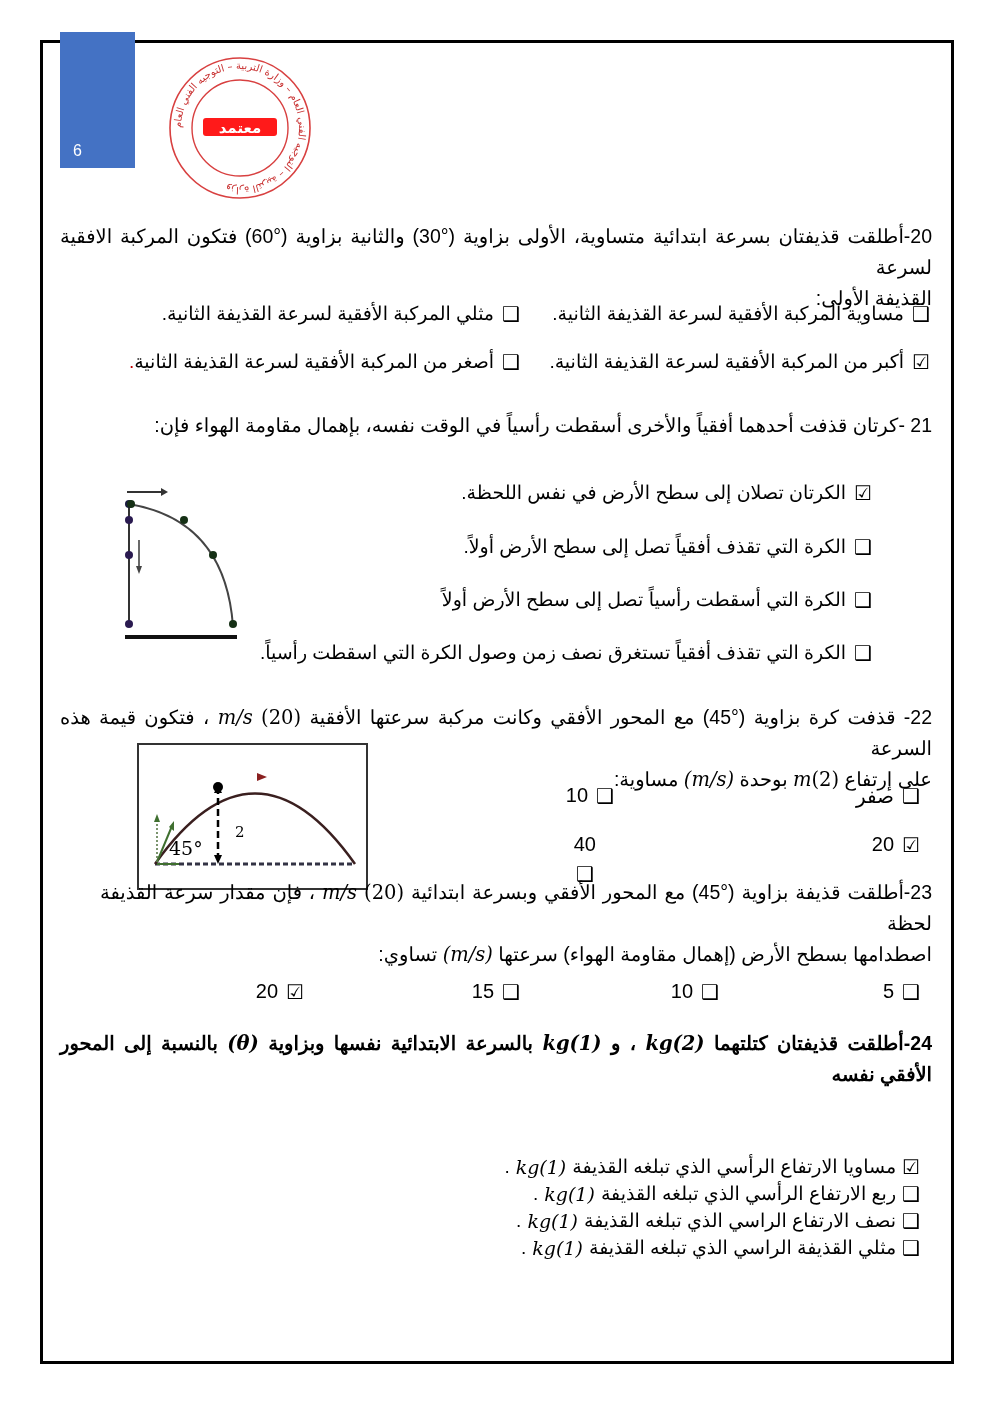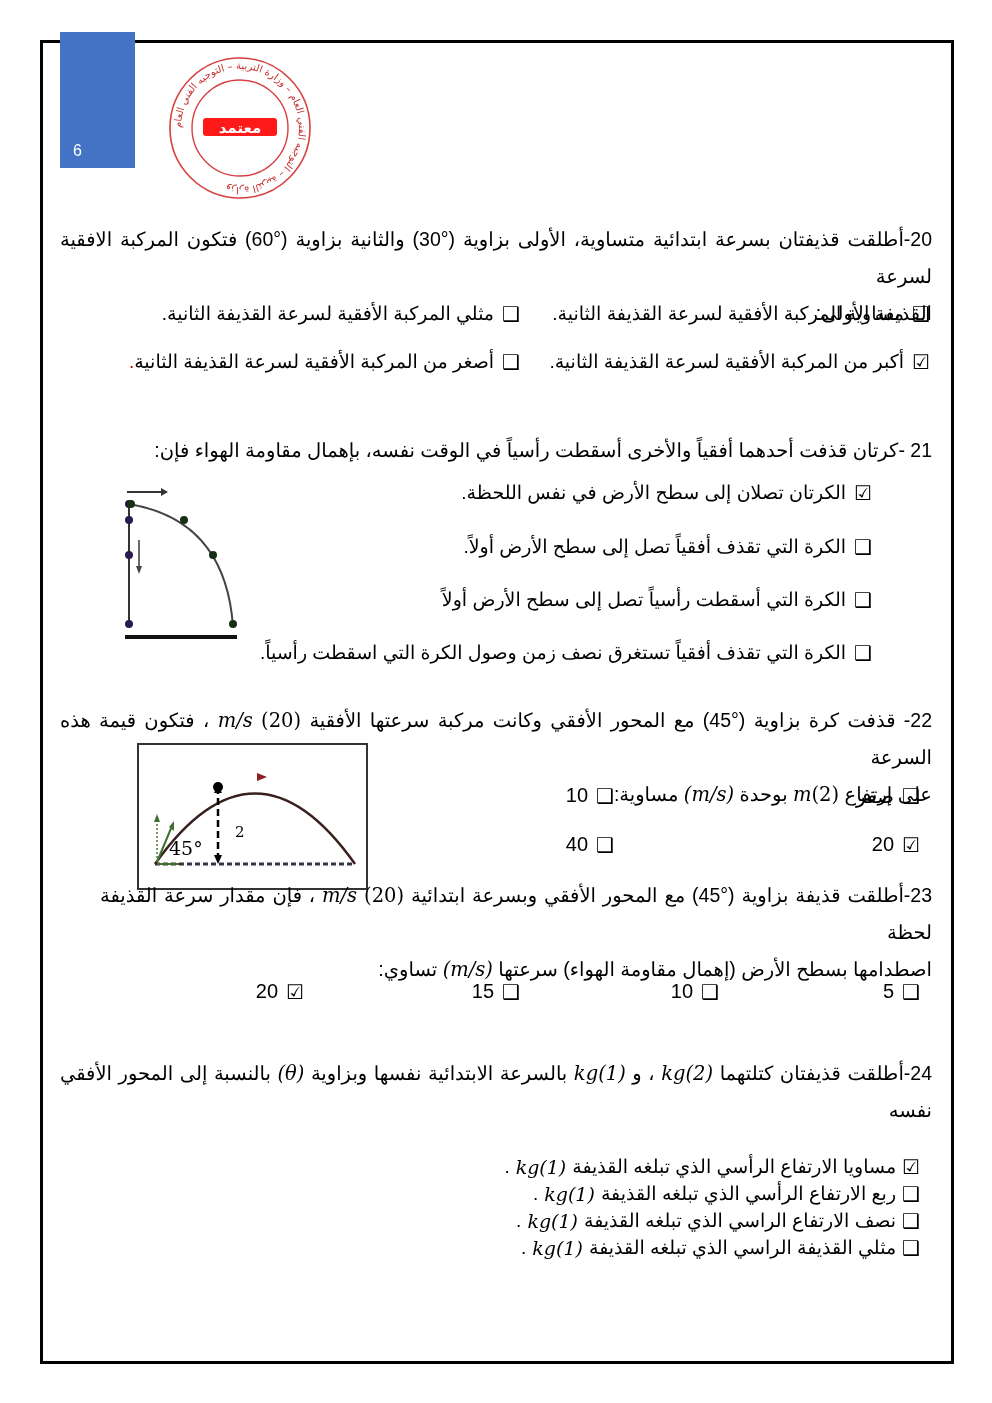--- a/index.html
+++ b/index.html
@@ -4,21 +4,21 @@
 <style>
   html, body { margin:0; padding:0; background:#ffffff; }
   body { width:992px; height:1403px; position:relative; overflow:hidden;
          font-family:"Liberation Sans", sans-serif; color:#000; }
   .frame { position:absolute; left:40px; top:40px; width:908px; height:1318px;
            border:3px solid #000; box-sizing:content-box; }
   .page-tab { position:absolute; left:60px; top:32px; width:75px; height:136px; background:#4472c4; }
   .page-num { position:absolute; left:73px; top:142px; color:#fff; font-size:16px;
               font-family:"Liberation Sans", sans-serif; }
   .stamp { position:absolute; left:165px; top:55px; width:150px; height:150px; }
-  .q { position:absolute; right:60px; font-size:19.5px; line-height:37px; text-align:justify;
+  .q { position:absolute; right:60px; font-size:19.5px; line-height:31px; text-align:justify;
        text-align-last:right; direction:rtl; }
   .opt { position:absolute; font-size:19px; direction:rtl; white-space:nowrap; display:flex; align-items:center; gap:8px; }
   .box { display:inline-block; font-size:20px; line-height:1; font-family:"DejaVu Sans", sans-serif; }
   .math { font-family:"DejaVu Serif", serif; font-style:normal; }
   .mi { font-style:italic; font-family:"DejaVu Serif", serif; }
   .redmark { color:#c00000; }
   .opt.num { font-size:20px; }
   .fig { position:absolute; }
 </style>
 </head>
@@ -55,21 +55,21 @@
 </div>
 <div class="opt" style="right:62px; top:350px;">
   <span class="box">☑</span>
   <span>أكبر من المركبة الأفقية لسرعة القذيفة الثانية.</span>
 </div>
 <div class="opt" style="right:472px; top:350px;">
   <span class="box">❑</span>
   <span><span>أصغر من المركبة الأفقية لسرعة القذيفة الثانية</span><span class="redmark">.</span></span>
 </div>
 
-<div class="q" style="top:432px;">
+<div class="q" style="top:410px;">
   <span>21</span> -<span>كرتان قذفت أحدهما أفقياً والأخرى أسقطت رأسياً في الوقت نفسه، بإهمال مقاومة الهواء فإن:</span>
 </div>
 <div class="opt" style="right:120px; top:481px;">
   <span class="box">☑</span>
   <span>الكرتان تصلان إلى سطح الأرض في نفس اللحظة.</span>
 </div>
 <div class="opt" style="right:120px; top:535px;">
   <span class="box">❑</span>
   <span>الكرة التي تقذف أفقياً تصل إلى سطح الأرض أولاً.</span>
 </div>
@@ -109,21 +109,21 @@
   <span>صفر</span>
 </div>
 <div class="opt num" style="right:378px; top:784px; direction:ltr;">
   <span>10</span>
   <span class="box">❑</span>
 </div>
 <div class="opt num" style="right:72px; top:833px; direction:ltr;">
   <span>20</span>
   <span class="box">☑</span>
 </div>
-<div class="opt num" style="right:378px; top:833px; direction:ltr;">
+<div class="opt num" style="right:396px; top:833px; direction:ltr;flex-direction:column;">
   <span>40</span>
   <span class="box">❑</span>
 </div>
 
 <svg class="fig" style="left:137px; top:743px;" width="232" height="148">
   <rect x="1" y="1" width="229" height="145" fill="#fff" stroke="#333" stroke-width="2"></rect>
   <line x1="18" y1="121" x2="218" y2="121" stroke="#334" stroke-width="3" stroke-dasharray="5,3"></line>
   <path d="M 18 121 Q 118 -20 218 121" fill="none" stroke="#3a1f1f" stroke-width="2.5"></path>
   <polygon points="120,30 130,34 120,38" fill="#8a2020"></polygon>
   <line x1="81" y1="44" x2="81" y2="118" stroke="#000" stroke-width="2.5" stroke-dasharray="7,4"></line>
@@ -153,21 +153,21 @@
 </div>
 <div class="opt num" style="right:472px; top:980px; direction:ltr;">
   <span>15</span>
   <span class="box">❑</span>
 </div>
 <div class="opt num" style="right:688px; top:980px; direction:ltr;">
   <span>20</span>
   <span class="box">☑</span>
 </div>
 
-<div class="q" style="top:1055px; width:872px;">
+<div class="q" style="top:1028px; width:872px;font-weight:bold;">
   <div><span>24</span>-<span>أطلقت قذيفتان كتلتهما</span> <span class="mi">(2)kg</span> <span>، و</span> <span class="mi">(1)kg</span> <span>بالسرعة الابتدائية نفسها وبزاوية</span> <span class="mi">(θ)</span> <span>بالنسبة إلى المحور الأفقي نفسه</span></div>
 </div>
 <div class="opt" style="right:72px; top:1155px; gap:6px;">
   <span class="box">☑</span>
   <span>مساويا الارتفاع الرأسي الذي تبلغه القذيفة</span>
   <span class="mi">(1)kg</span>
     <span>.</span>
 </div>
 <div class="opt" style="right:72px; top:1182px; gap:6px;">
   <span class="box">❑</span>

